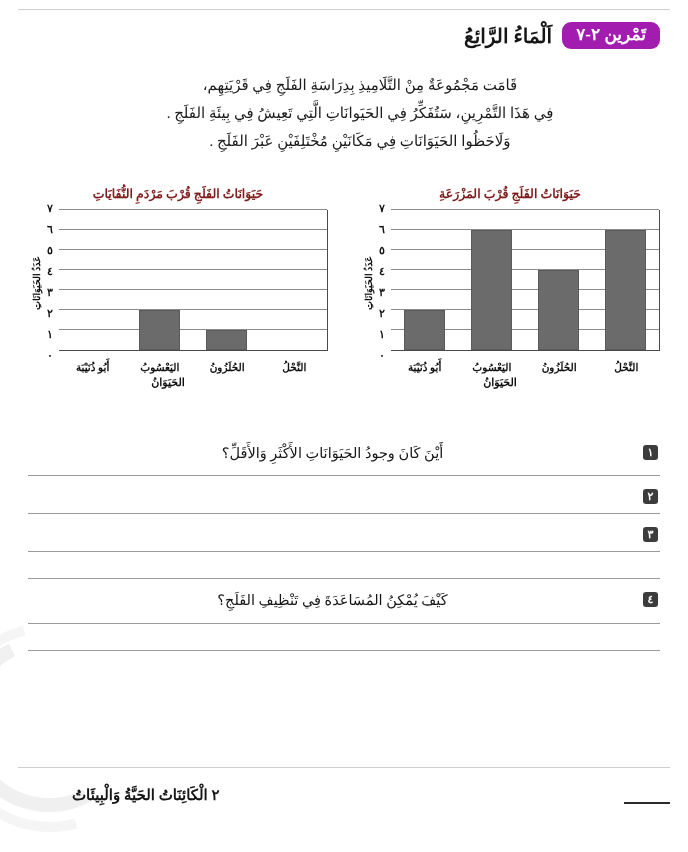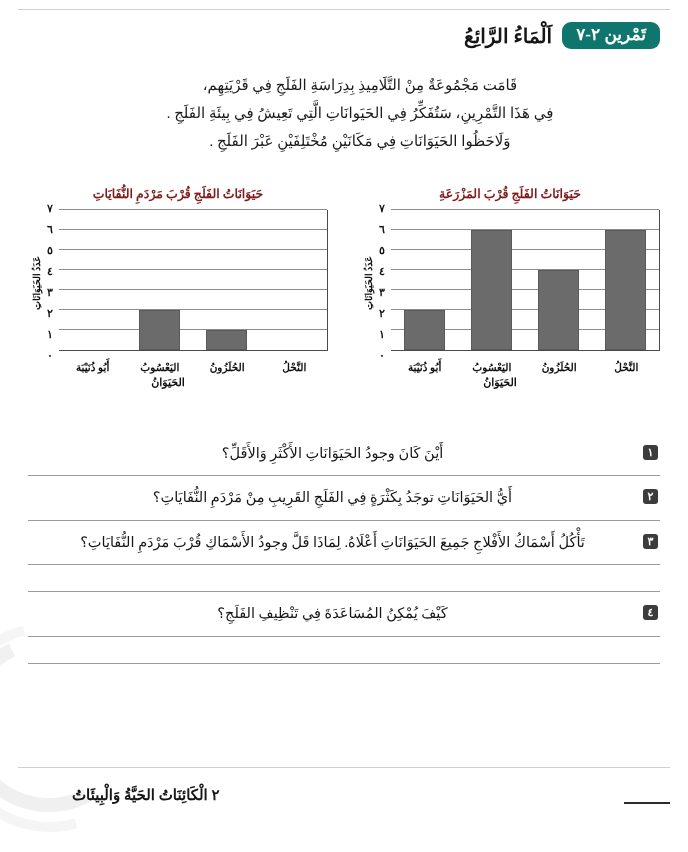--- a/index.html
+++ b/index.html
@@ -65,21 +65,21 @@
     top: 22px;
     right: 28px;
     left: 28px;
     display: flex;
     flex-direction: row;
     justify-content: flex-start;
     align-items: center;
     gap: 10px;
   }
   .exercise-badge {
-    background: #0f766e;
+    background: #a21caf;
     color: #ffffff;
     border-radius: 9px;
     padding: 4px 14px 6px 14px;
     font-size: 17px;
     font-weight: bold;
     line-height: 1;
     letter-spacing: 0.5px;
     box-shadow: 0 0 0 2px #ffffff;
     white-space: nowrap;
   }
@@ -452,26 +452,24 @@
 
   <div class="questions">
 
     <div class="question">
       <span class="q-num">١</span>
       <span class="q-text">أَيْنَ كَانَ وجودُ الحَيَوَانَاتِ الأَكْثَرِ وَالأَقَلِّ؟</span>
     </div>
 
     <div class="question">
       <span class="q-num">٢</span>
-      <span class="q-text">أَيُّ الحَيَوَانَاتِ توجَدُ بِكَثْرَةٍ فِي الفَلَجِ القَرِيبِ مِنْ مَرْدَمِ النُّفَايَاتِ؟</span>
     </div>
 
     <div class="question">
       <span class="q-num">٣</span>
-      <span class="q-text">تَأْكُلُ أَسْمَاكُ الأَفْلاجِ جَمِيعَ الحَيَوَانَاتِ أَعْلَاهُ. لِمَاذَا قَلَّ وجودُ الأَسْمَاكِ قُرْبَ مَرْدَمِ النُّفَايَاتِ؟</span>
     </div>
 
     <div class="q-spacer"></div>
 
     <div class="question">
       <span class="q-num">٤</span>
       <span class="q-text">كَيْفَ يُمْكِنُ المُسَاعَدَةَ فِي تَنْظِيفِ الفَلَجِ؟</span>
     </div>
 
     <div class="q-spacer"></div>

